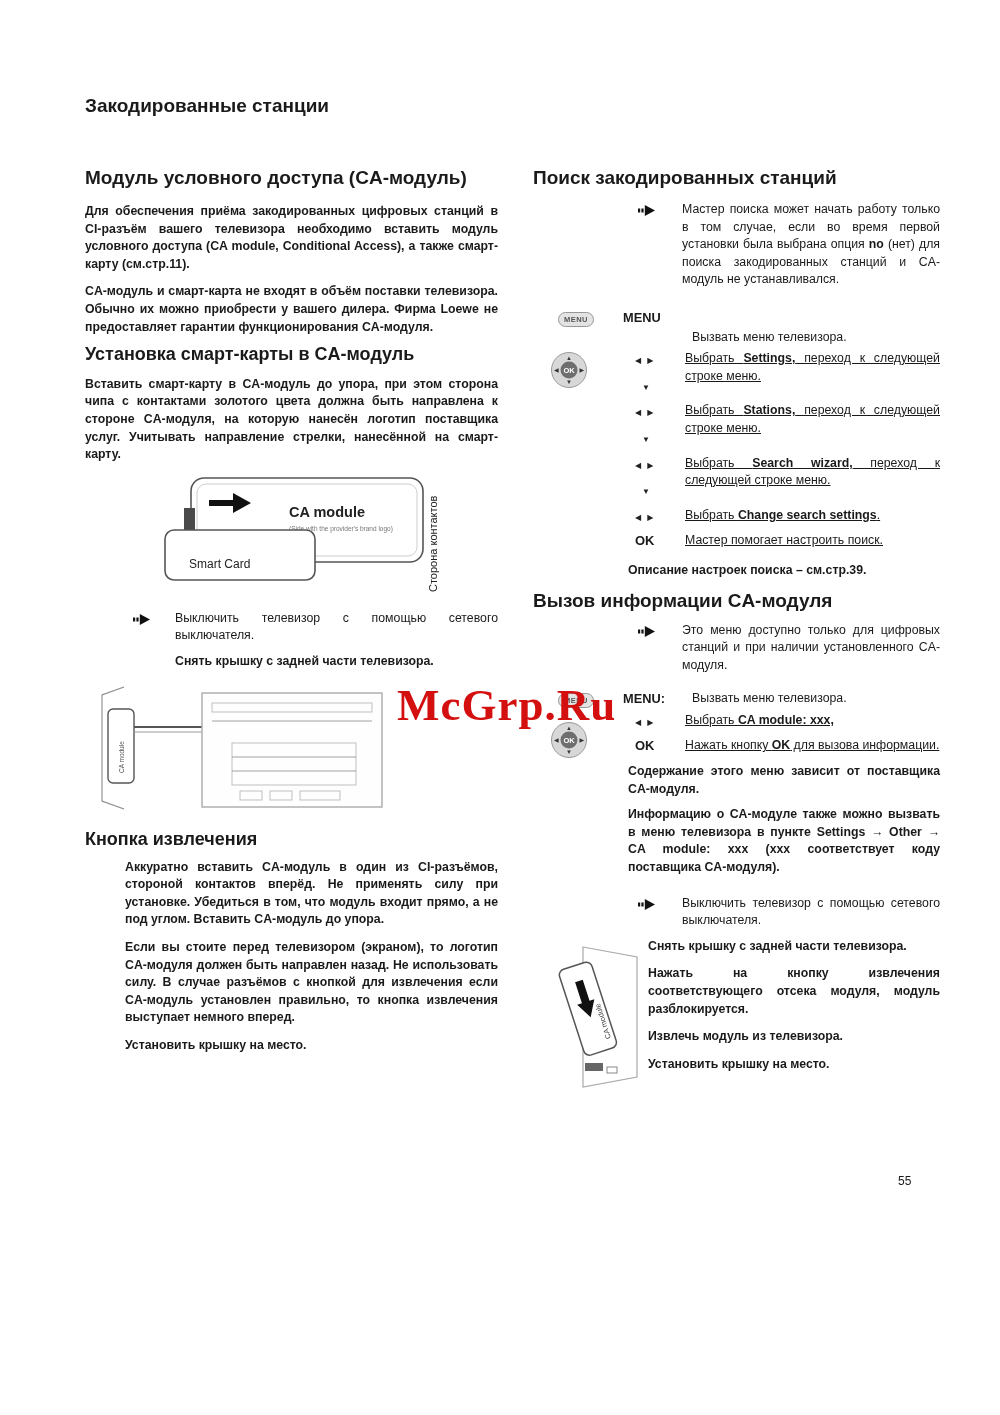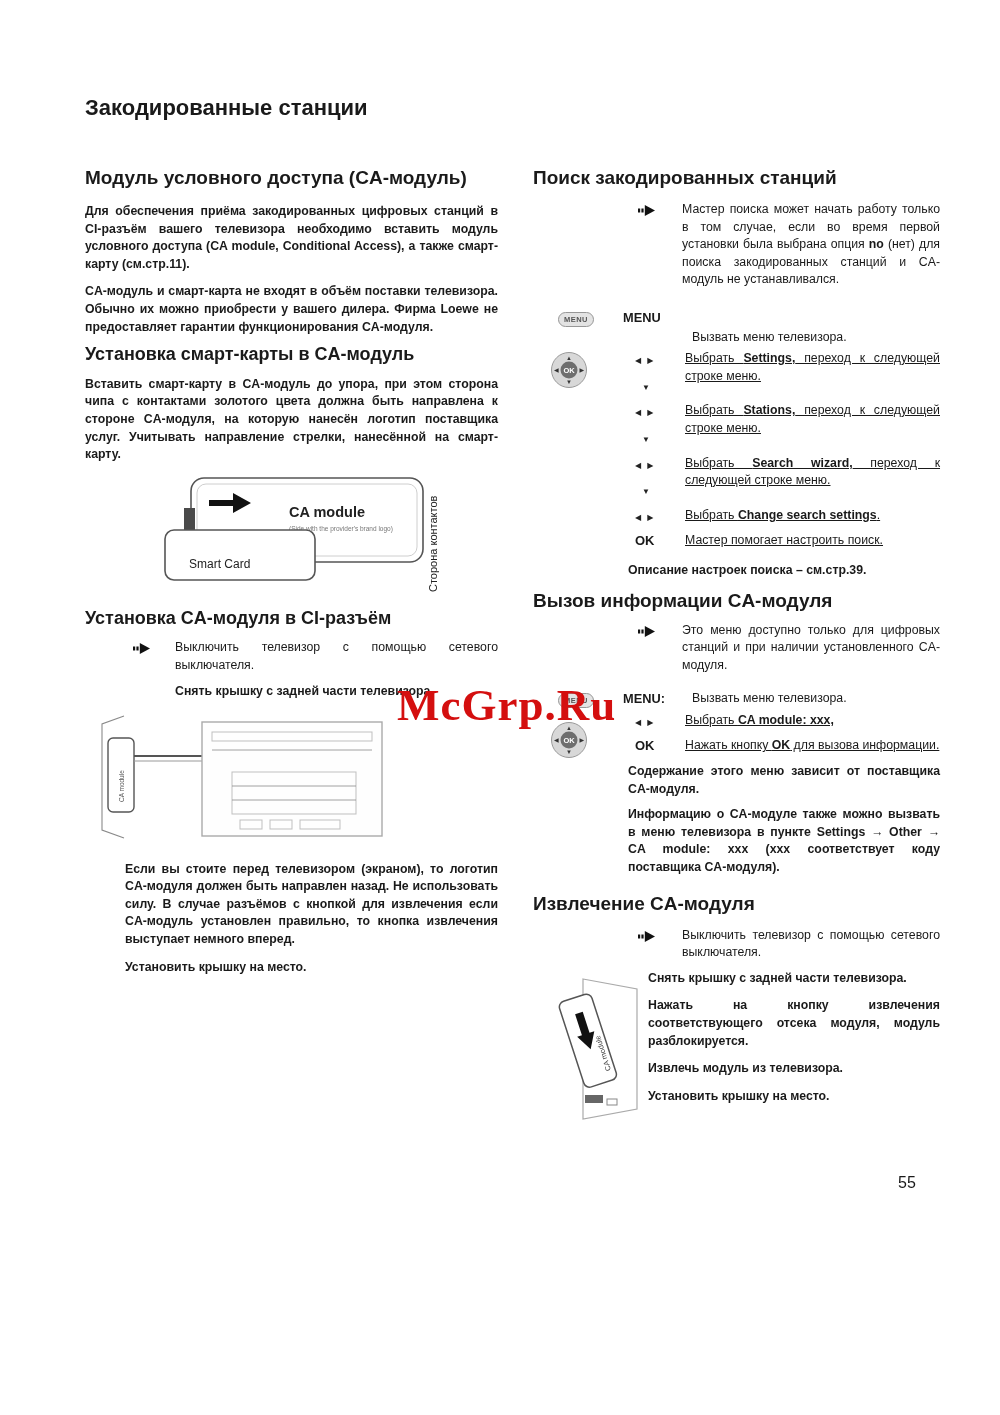--- a/index.html
+++ b/index.html
@@ -4,21 +4,21 @@
 <style>
   * { box-sizing: border-box; margin: 0; padding: 0; }
   html,body { width:1000px; height:1415px; }
   body {
     position: relative;
     background: #ffffff;
     font-family: "Liberation Sans", sans-serif;
     color: #1a1a1a;
     overflow: hidden;
   }
-  .page-title { position:absolute; left:85px; top:95px; font-size:22px; font-weight:bold; }
+  .page-title { position:absolute; left:85px; top:95px; font-size:19px; font-weight:bold; }
   .col { position:absolute; top:165px; font-size:12.3px; line-height:17.6px; }
   .col-left  { left:85px;  width:413px; }
   .col-right { left:533px; width:407px; position:absolute; }
   h2 { font-size:19px; font-weight:bold; margin:4px 0 16px; line-height:18px; }
   h3 { font-size:18px; font-weight:bold; margin:0 0 12px; }
   p  { text-align:justify; margin:0 0 10px;font-weight:bold; }
   .indent40 { margin-left:40px; }
   .indent90 { margin-left:90px; }
   .indent95 { margin-left:95px; }
   .indent115 { margin-left:115px; }
@@ -78,21 +78,21 @@
   .removal-block { position:relative; min-height:205px; }
   .fig3 { position:absolute; left:10px; top:50px; }
   svg .line { stroke:#8a8a8a; fill:none; }
   .bullet svg { fill:#111; }
 
   .watermark {
     position:absolute; left:397px; top:679px; z-index:5;
     font-family:"Liberation Serif", serif; font-size:45px; font-weight:bold;
     color:#d40f0f; letter-spacing:1px;
   }
-  .page-number { position:absolute; left:898px; top:1174px; font-size:16px;text-align:right; }
+  .page-number { position:absolute; left:898px; top:1174px; font-size:12px;text-align:right; }
 </style>
 </head>
 <body>
 
 <div class="page-title">Закодированные станции</div>
 
 <div class="col col-left">
 
   <h2>Модуль условного доступа (CA-модуль)</h2>
   <p>Для обеспечения приёма закодированных цифровых станций в CI-разъём вашего телевизора необходимо вставить модуль условного доступа (CA module, Conditional Access), а также смарт-карту (см.стр.11).</p>
@@ -108,21 +108,20 @@
       <rect x="21" y="38" width="11" height="26" fill="#4a4a4a"></rect>
       <polygon points="46,30 70,30 70,23 88,33 70,43 70,36 46,36" fill="#111"></polygon>
       <text x="126" y="47" font-size="14.5" font-weight="bold" fill="#222">CA module</text>
       <text x="126" y="61" font-size="6.5" fill="#777">(Side with the provider's brand logo)</text>
       <rect x="2" y="60" width="150" height="50" rx="9" fill="#ffffff" stroke="#555" stroke-width="1.6"></rect>
       <text x="26" y="98" font-size="12" fill="#222">Smart Card</text>
     </svg>
     <span class="vlabel">Сторона контактов</span>
   </div>
 
-  <h3>Установка CA-модуля в CI-разъём</h3>
 
   <div class="nrow leftcol">
     <span class="bullet">
       <svg width="17" height="11" viewBox="0 0 17 11">
           <rect x="0" y="3.5" width="2.2" height="4"></rect>
           <rect x="3.4" y="3.5" width="2.2" height="4"></rect>
           <polygon points="6.8,0 17,5.5 6.8,11"></polygon>
         </svg>
     </span>
     <span class="ntext">Выключить телевизор с помощью сетевого выключателя.</span>
@@ -141,20 +140,22 @@
       <line x1="122" y1="40" x2="282" y2="40" class="line" stroke-width="0.8"></line>
       <rect x="142" y="62" width="124" height="42" fill="none" stroke="#bfbfbf" stroke-width="1"></rect>
       <line x1="142" y1="76" x2="266" y2="76" class="line" stroke-width="0.8"></line>
       <line x1="142" y1="90" x2="266" y2="90" class="line" stroke-width="0.8"></line>
       <rect x="150" y="110" width="22" height="9" fill="none" stroke="#bfbfbf"></rect>
       <rect x="180" y="110" width="22" height="9" fill="none" stroke="#bfbfbf"></rect>
       <rect x="210" y="110" width="40" height="9" fill="none" stroke="#bfbfbf"></rect>
     </svg>
   </div>
 
+  <h3 style="margin-bottom:10px">Кнопка извлечения</h3>
+  <p class="indent40">Аккуратно вставить CA-модуль в один из CI-разъёмов, стороной контактов вперёд. Не применять силу при установке. Убедиться в том, что модуль входит прямо, а не под углом. Вставить CA-модуль до упора.</p>
   <p class="indent40">Если вы стоите перед телевизором (экраном), то логотип CA-модуля должен быть направлен назад. Не использовать силу. В случае разъёмов с кнопкой для извлечения если CA-модуль установлен правильно, то кнопка извлечения выступает немного вперед.</p>
   <p class="indent40">Установить крышку на место.</p>
 </div>
 
 <div class="col col-right">
 
   <div class="okring" style="left:18px; top:187px;">
     <span class="t">▲</span>
     <span class="b">▼</span>
     <span class="l">◀</span>
@@ -253,21 +254,20 @@
   </div>
 
   <div class="rrow" style="margin-bottom:8px">
     <b class="okkey">OK</b>
     <span class="rtext"><span>Нажать кнопку </span><b>OK</b><span> для вызова информации.</span></span>
   </div>
 
   <p class="indent95" style="margin-bottom:8px">Содержание этого меню зависит от поставщика CA-модуля.</p>
   <p class="indent95" style="margin-bottom:18px"><span>Информацию о CA-модуле также можно вызвать в меню телевизора в пункте </span><b>Settings</b><span> → </span><b>Other</b><span> → </span><b>CA module: xxx</b><span> (xxx соответствует коду поставщика CA-модуля).</span></p>
 
-  <h2 style="margin-bottom:14px">Извлечение CA-модуля</h2>
 
   <div class="removal-block">
 
     <div class="fig3">
       <svg width="100" height="145" viewBox="0 0 100 145">
         <polygon points="40,2 94,12 94,132 40,142" fill="none" stroke="#aaa" stroke-width="1.2"></polygon>
         <g transform="rotate(-18 48 70)">
           <rect x="30" y="18" width="34" height="90" rx="6" fill="#fff" stroke="#555" stroke-width="1.5"></rect>
           <polygon points="47,34 56,50 51,50 51,72 43,72 43,50 38,50" fill="#111" transform="rotate(180 47 53)"></polygon>
           <text font-size="7.5" fill="#444" transform="translate(60 98) rotate(-90)">CA module</text>

